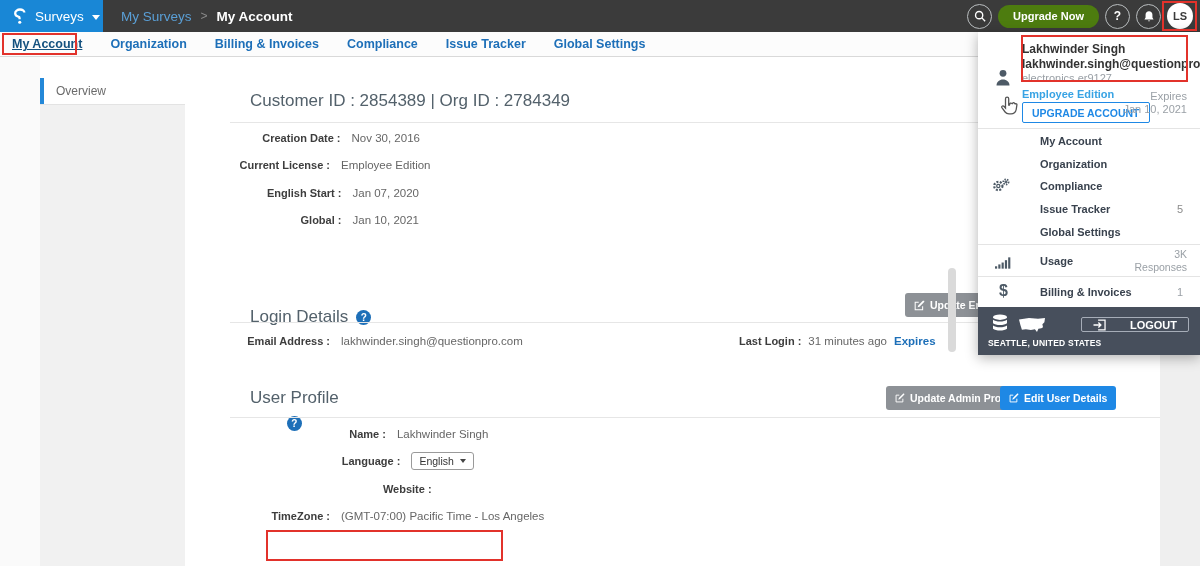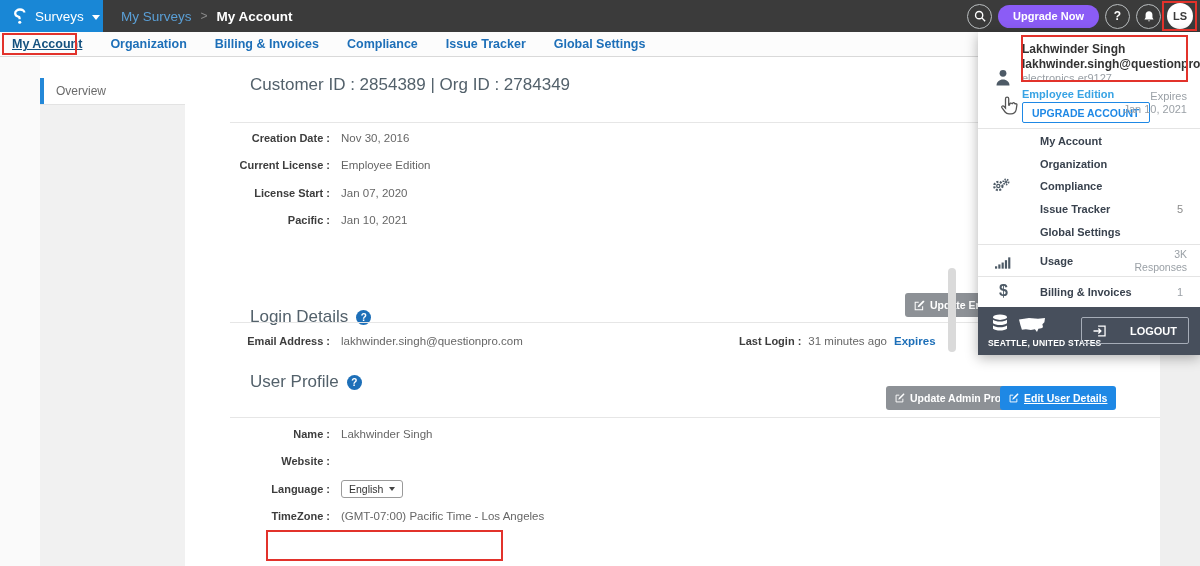--- a/index.html
+++ b/index.html
@@ -11,21 +11,21 @@
   .logo-block { position: absolute; left: 0; top: 0; width: 103px; height: 32px; background: #1987d6; display: flex; align-items: center; padding-left: 13px; gap: 8px; cursor: pointer; }
   .logo-mark { display: inline-flex; transform: scaleX(-1); }
   .product-name { color: #fff; font-size: 13.5px; }
   .caret-down { width: 0; height: 0; border-left: 4px solid transparent; border-right: 4px solid transparent; border-top: 5px solid #fff; margin-top: 2px; }
   .breadcrumb { position: absolute; left: 121px; top: 0; height: 32px; display: flex; align-items: center; gap: 9px; font-size: 13.5px; }
   .bc-parent { color: #5a9fd6; cursor: pointer; }
   .bc-sep { color: #8a8a8a; font-size: 12px; }
   .bc-current { color: #fff; font-weight: 600; }
   .topbar-right { position: absolute; right: 7px; top: 0; height: 32px; display: flex; align-items: center; gap: 6px; }
   .circle-btn { width: 25px; height: 25px; border-radius: 50%; border: 1.5px solid #b9bdbf; display: flex; align-items: center; justify-content: center; color: #fff; font-size: 12px; font-weight: 700; cursor: pointer; background: transparent; }
-  .upgrade-pill { height: 23px; border: none; border-radius: 12px; background: #8b5cf6; color: #fff; font-family: "Liberation Sans", sans-serif; font-size: 11px; font-weight: 700; padding: 0 15px; cursor: pointer; }
+  .upgrade-pill { height: 23px; border: none; border-radius: 12px; background: #4d7c0f; color: #fff; font-family: "Liberation Sans", sans-serif; font-size: 11px; font-weight: 700; padding: 0 15px; cursor: pointer; }
   .avatar { width: 26px; height: 26px; border-radius: 50%; background: #fff; color: #3b3b3b; font-size: 11px; font-weight: 700; display: flex; align-items: center; justify-content: center; cursor: pointer; }
 
   
   .tabbar { position: absolute; left: 0; top: 32px; width: 1200px; height: 25px; background: #fcfcfc; border-bottom: 1px solid #d9d9d9; display: flex; align-items: center; padding-left: 12px; gap: 28px; z-index: 10; }
   .tab { font-size: 12.5px; font-weight: 700; color: #1d6fb8; cursor: pointer; white-space: nowrap; }
   .tab.active { color: #14517f; text-decoration: underline; }
 
   
   .side-strip { position: absolute; left: 0; top: 57px; width: 40px; height: 509px; background: #fafafa; }
   .sidebar-top { position: absolute; left: 40px; top: 57px; width: 145px; height: 47px; background: #fff; }
@@ -33,33 +33,33 @@
   .overview-item { position: absolute; left: 40px; top: 78px; width: 145px; height: 26px; background: #fff; border-left: 4px solid #2488d8; display: flex; align-items: center; padding-left: 12px; font-size: 12px; color: #6b6b6b; cursor: pointer; }
 
   .right-gutter { position: absolute; left: 1160px; top: 57px; width: 40px; height: 509px; background: #efefef; }
 
   
   .section-title { position: absolute; font-size: 17px; font-weight: 400; color: #53616b; display: flex; align-items: center; gap: 8px; }
   .divider { position: absolute; height: 1px; background: #e6e6e6; width: 930px; left: 230px; }
   .q-badge { width: 15px; height: 15px; border-radius: 50%; background: #1d6fb8; color: #fff; font-size: 10px; font-weight: 700; display: inline-flex; align-items: center; justify-content: center; cursor: pointer; }
 
   .rows { position: absolute; }
-  .frow { height: 27.5px; display: flex; align-items: center; }
+  .frow { height: 27.5px; display: flex; align-items: center; justify-content: center; }
   .flabel { width: 100px; text-align: right; font-size: 11px; font-weight: 700; color: #3d3d3d; flex: none; }
   .fvalue { margin-left: 11px; font-size: 11.5px; color: #666; }
 
   .inline-row { position: absolute; display: flex; align-items: center; }
   .lastlogin { gap: 7px; }
   .ll-label { font-size: 11px; font-weight: 700; color: #3d3d3d; }
   .ll-value { font-size: 11.5px; color: #666; }
   .link { font-size: 11.5px; font-weight: 600; color: #1d6fb8; cursor: pointer; }
 
   .btn { position: absolute; height: 24px; border: none; border-radius: 3px; color: #fff; font-family: "Liberation Sans", sans-serif; font-size: 10.5px; font-weight: 700; display: flex; align-items: center; gap: 5px; padding: 0 9px; cursor: pointer; white-space: nowrap; }
   .btn-gray { background: #8d9196; }
-  .btn-blue { background: #1e88e5; text-decoration: underline; }
+  .btn-blue { background: #1e88e5; }
 
   .select-box { display: inline-flex; align-items: center; gap: 6px; border: 1px solid #9a9a9a; border-radius: 3px; padding: 2px 7px; font-size: 10.5px; color: #333; margin-left: 11px; cursor: pointer; background: #fff; }
   .select-caret { width: 0; height: 0; border-left: 3.5px solid transparent; border-right: 3.5px solid transparent; border-top: 4.5px solid #444; }
 
   .scroll-thumb { position: absolute; left: 948px; top: 268px; width: 8px; height: 84px; background: #dadada; border-radius: 4px; z-index: 5; cursor: pointer; }
 
   
   .user-dropdown { position: absolute; left: 978px; top: 32px; width: 222px; height: 323px; background: #fff; box-shadow: 0 3px 12px rgba(0,0,0,.3); z-index: 50; }
   .ud-abs { position: absolute; }
   .ud-name, .ud-email { font-size: 12px; font-weight: 700; color: #333; white-space: nowrap; }
@@ -69,21 +69,21 @@
   .ud-expires { text-align: right; font-size: 11px; color: #9aa0a6; line-height: 13px; }
   .ud-div { position: absolute; left: 0; width: 100%; height: 1px; background: #e4e4e4; }
   .ud-menu { position: absolute; left: 0; top: 98px; width: 100%; }
   .ud-item { height: 22.6px; display: flex; align-items: center; justify-content: space-between; padding: 0 17px 0 62px; font-size: 11px; font-weight: 700; color: #39424e; cursor: pointer; }
   .ud-badge { font-weight: 400; color: #8b8b8b; }
   .ud-rowline { position: absolute; left: 0; width: 100%; }
   .ud-rowlabel { position: absolute; left: 62px; font-size: 11px; font-weight: 700; color: #39424e; }
   .ud-rightblock { position: absolute; right: 13px; text-align: right; font-size: 10.5px; color: #9aa0a6; line-height: 12.5px; }
   .ud-footer { position: absolute; left: 0; top: 275px; width: 100%; height: 48px; background: #474f5c; }
   .loc-text { position: absolute; left: 10px; top: 31px; font-size: 8.5px; font-weight: 700; color: #fff; letter-spacing: .2px; }
-  .logout-btn { position: absolute; right: 11px; top: 10px; height: 27px; background: transparent; border: 1px solid #a6adb8; border-radius: 2px; color: #fff; font-family: "Liberation Sans", sans-serif; font-size: 11px; font-weight: 700; display: flex; align-items: center; gap: 24px; padding: 0 11px; cursor: pointer; }
+  .logout-btn { position: absolute; right: 11px; top: 10px; height: 15px; background: transparent; border: 1px solid #a6adb8; border-radius: 2px; color: #fff; font-family: "Liberation Sans", sans-serif; font-size: 11px; font-weight: 700; display: flex; align-items: center; gap: 24px; padding: 0 11px; cursor: pointer; }
   .dollar-glyph { font-size: 16px; font-weight: 700; color: #4d5a66; }
 
   
   .anno { position: absolute; border: 2px solid #e2322b; z-index: 200; pointer-events: none; }
 </style>
 </head>
 <body>
 
 <div class="screen">
 
@@ -132,40 +132,40 @@
   </div>
 
   <div class="side-strip"></div>
   <div class="sidebar-top"></div>
   <div class="sidebar-gray"></div>
   <div class="overview-item">
     <span>Overview</span>
   </div>
   <div class="right-gutter"></div>
 
-  <div class="section-title" style="left:250px; top:75px;">
+  <div class="section-title" style="left:250px; top:91px;">
     <span>Customer ID : 2854389 | Org ID : 2784349</span>
   </div>
   <div class="divider" style="top:122px;"></div>
 
   <div class="rows" style="left:230px; top:124px;">
     <div class="frow">
       <span class="flabel">Creation Date :</span>
       <span class="fvalue">Nov 30, 2016</span>
     </div>
     <div class="frow">
       <span class="flabel">Current License :</span>
       <span class="fvalue">Employee Edition</span>
     </div>
     <div class="frow">
-      <span class="flabel">License Start :</span>
+      <span class="flabel">English Start :</span>
       <span class="fvalue">Jan 07, 2020</span>
     </div>
     <div class="frow">
-      <span class="flabel">Pacific :</span>
+      <span class="flabel">Global :</span>
       <span class="fvalue">Jan 10, 2021</span>
     </div>
   </div>
 
   <div class="section-title" style="left:250px; top:295px;margin-top:12px;">
     <span>Login Details</span>
     <span class="q-badge">?</span>
   </div>
   <button class="btn btn-gray" style="left:905px; top:293px; width:112px;">
     <svg width="11" height="11" viewBox="0 0 14 14">
@@ -179,21 +179,21 @@
   <div class="inline-row" style="left:230px; top:332px; height:18px;">
     <span class="flabel">Email Address :</span>
     <span class="fvalue">lakhwinder.singh@questionpro.com</span>
   </div>
   <div class="inline-row lastlogin" style="left:728px; top:332px; height:18px;padding-left:11px;">
     <span class="ll-label">Last Login :</span>
     <span class="ll-value">31 minutes ago</span>
     <span class="link">Expires</span>
   </div>
 
-  <div class="section-title" style="left:250px; top:372px;">
+  <div class="section-title" style="left:250px; top:388px;flex-direction:column;">
     <span>User Profile</span>
     <span class="q-badge">?</span>
   </div>
   <button class="btn btn-gray" style="left:886px; top:386px;">
     <svg width="10" height="10" viewBox="0 0 14 14">
         <path d="M11 8v4.5H1.5V3H6" fill="none" stroke="#fff" stroke-width="1.3"></path>
         <path d="M12.9 1.1c.4.4.4 1.1 0 1.5L7 8.5l-2.4.8.8-2.4 5.9-5.8c.4-.4 1.1-.4 1.6 0z" fill="#fff"></path>
       </svg>
     <span>Update Admin Profile</span>
   </button>
@@ -205,29 +205,29 @@
     <span>Edit User Details</span>
   </button>
   <div class="divider" style="top:417px;"></div>
 
   <div class="rows" style="left:230px; top:420px;">
     <div class="frow">
       <span class="flabel">Name :</span>
       <span class="fvalue">Lakhwinder Singh</span>
     </div>
     <div class="frow">
-      <span class="flabel">Website :</span>
-      <span class="fvalue"></span>
-    </div>
-    <div class="frow">
       <span class="flabel">Language :</span>
       <span class="select-box">
         <span>English</span>
         <span class="select-caret"></span>
       </span>
+    </div>
+    <div class="frow">
+      <span class="flabel">Website :</span>
+      <span class="fvalue"></span>
     </div>
     <div class="frow">
       <span class="flabel">TimeZone :</span>
       <span class="fvalue">(GMT-07:00) Pacific Time - Los Angeles</span>
     </div>
   </div>
 
   <div class="scroll-thumb"></div>
 
   <div class="user-dropdown">

